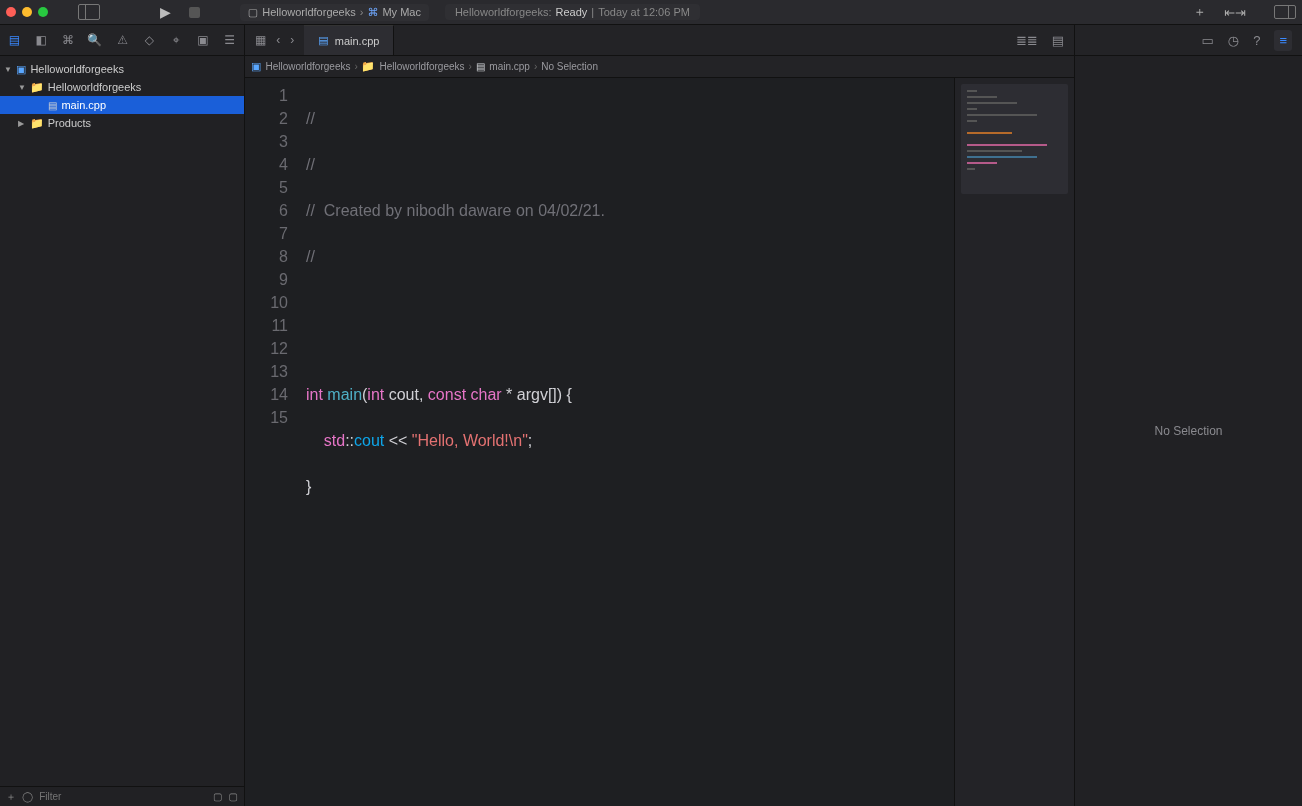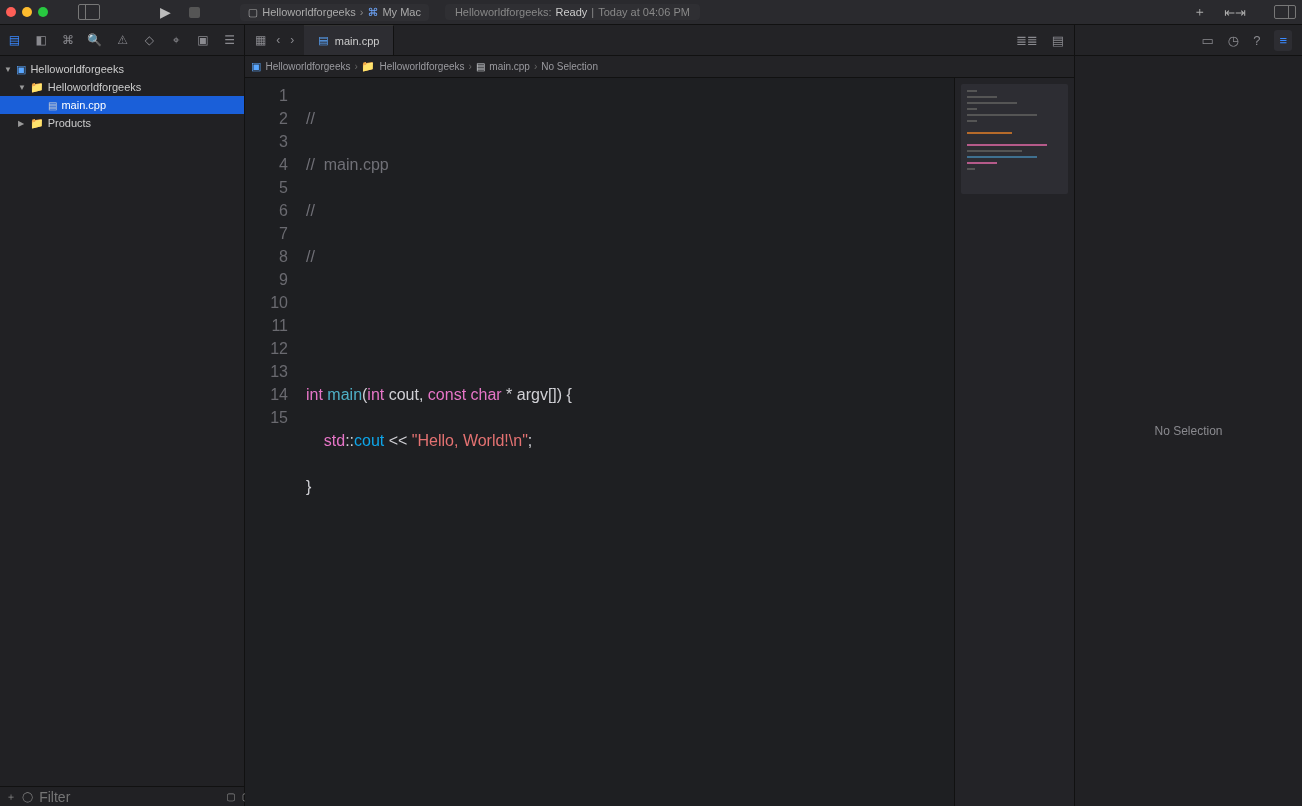--- a/index.html
+++ b/index.html
@@ -109,21 +109,21 @@
     <span>Helloworldforgeeks</span>
     <span class="chev">›</span>
     <span style="color:#6fa8ff">⌘</span>
     <span>My Mac</span>
   </div>
 
   <div class="status-pill">
     <span class="dim">Helloworldforgeeks:</span>
     <span class="bold">Ready</span>
     <span class="dim">|</span>
-    <span class="dim">Today at 04:06 PM</span>
+    <span class="dim">Today at 12:06 PM</span>
   </div>
 
   <div class="top-right">
     <span class="plus-ic">＋</span>
     <span class="expand-ic">⇤⇥</span>
     <div class="rpanel-ic"></div>
   </div>
 </div>
 
 <div class="row2">
@@ -184,21 +184,21 @@
       </div>
       <div class="tree-item depth1">
         <span class="disclosure">▶</span>
         <span class="folder-ic">📁</span>
         <span>Products</span>
       </div>
     </div>
     <div class="nav-bottom">
       <span>＋</span>
       <span>◯</span>
-      <input style="flex: 1 1 0%; background: transparent; border: none; color: rgb(204, 204, 204); font-size: 14px; outline: none;" placeholder="Filter">
+      <input style="flex: 1 1 0%; background: transparent; border: none; color: rgb(204, 204, 204); font-size: 10px; outline: none;" placeholder="Filter">
       <span>▢</span>
       <span>▢</span>
     </div>
   </div>
 
   <div class="editor-col">
     <div class="jumpbar">
       <span class="crumb">
         <span class="proj-ic">▣</span>
         <span>Helloworldforgeeks</span>
@@ -233,22 +233,22 @@
           <div>9</div>
           <div>10</div>
           <div>11</div>
           <div>12</div>
           <div>13</div>
           <div>14</div>
           <div>15</div>
         </div>
         <div class="code">
 <div><span class="c-comment">//</span></div>
-<div><span class="c-comment">//  </span><span class="c-comment">main.cpp</span></div>
 <div><span class="c-comment">//</span></div>
+<div><span class="c-comment">//  </span><span class="c-comment">Created by nibodh daware on 04/02/21.</span></div>
 <div><span class="c-comment">//</span></div>
 <div><span></span></div>
 <div><span></span></div>
 <div><span class="c-kw">int</span><span class="c-fn"> main</span><span class="c-op">(</span><span class="c-kw">int</span><span class="c-op"> cout, </span><span class="c-kw">const</span><span class="c-kw"> char</span><span class="c-op"> * argv[]) {</span></div>
 <div><span class="c-ns">    std</span><span class="c-op">::</span><span class="c-type">cout</span><span class="c-op"> &lt;&lt; </span><span class="c-str">"Hello, World!\n"</span><span class="c-op">;</span></div>
 <div><span class="c-op">}</span></div>
 <div><span></span></div>
         </div>
       </div>
 

